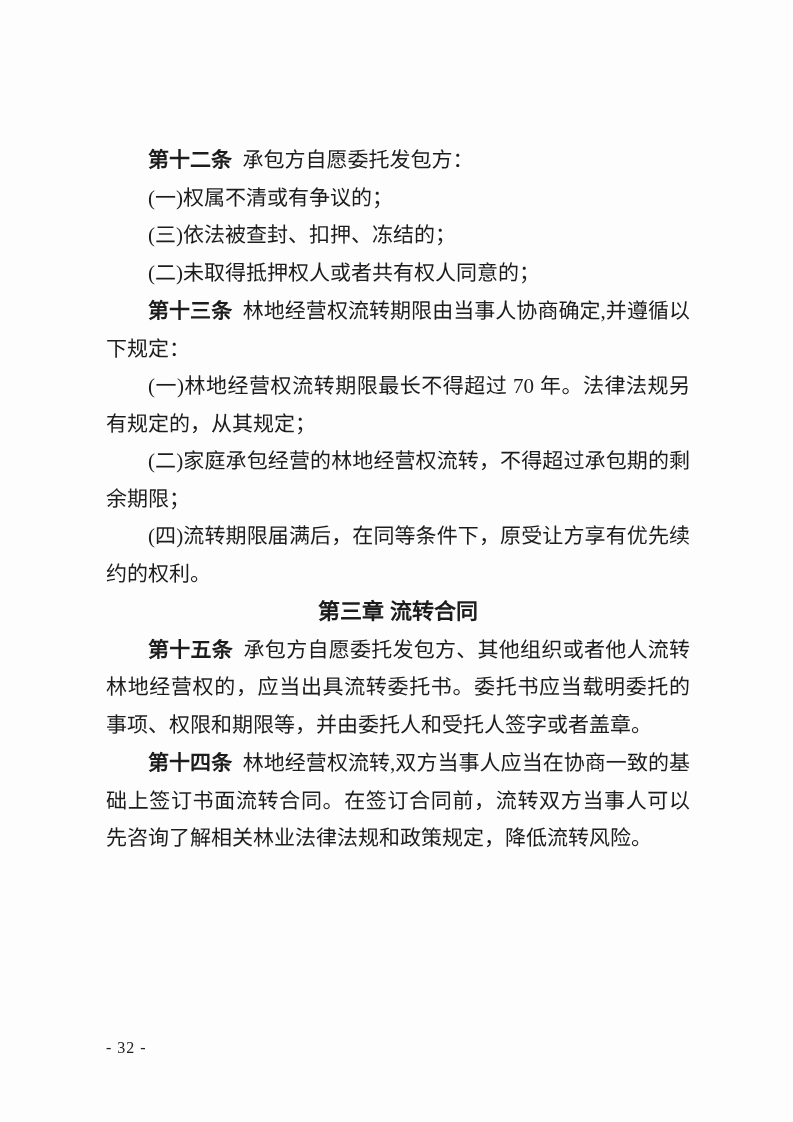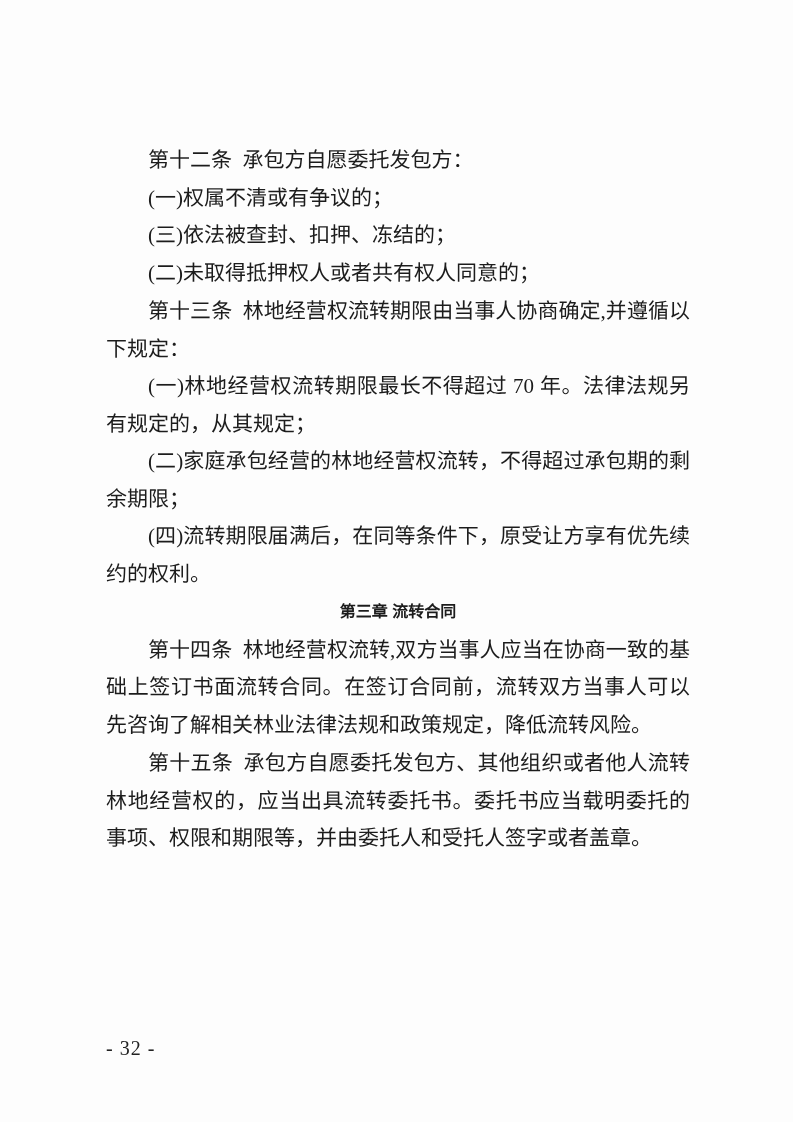--- a/index.html
+++ b/index.html
@@ -27,48 +27,48 @@
   }
   .para {
     margin: 0;
     text-indent: 2em;
   }
   .para.chapter {
     text-indent: 0;
     text-align: center;
     font-family: "Liberation Sans", "DejaVu Sans", sans-serif;
     font-weight: 700;
-    font-size: 16px;
+    font-size: 22px;
   }
   .article-label {
     font-family: "Liberation Sans", "DejaVu Sans", sans-serif;
-    font-weight: 400;
+    font-weight: 700;
     margin-right: 0.5em;
   }
   .page-number {
     position: absolute;
     left: 106px;
     top: 1034px;
-    font-size: 20px;
+    font-size: 16px;
     line-height: 28px;
     letter-spacing: 1px;
     color: #222222;
   }
 </style>
 </head>
 <body>
 
 <div class="page">
   <div class="doc-body">
       <p class="para article"><span class="article-label">第十二条</span><span>承包方自愿委托发包方：</span></p>
       <p class="para plain"><span>(一)权属不清或有争议的；</span></p>
       <p class="para plain"><span>(三)依法被查封、扣押、冻结的；</span></p>
       <p class="para plain"><span>(二)未取得抵押权人或者共有权人同意的；</span></p>
       <p class="para article"><span class="article-label">第十三条</span><span>林地经营权流转期限由当事人协商确定,并遵循以下规定：</span></p>
       <p class="para plain"><span>(一)林地经营权流转期限最长不得超过 70 年。法律法规另有规定的，从其规定；</span></p>
       <p class="para plain"><span>(二)家庭承包经营的林地经营权流转，不得超过承包期的剩余期限；</span></p>
       <p class="para plain"><span>(四)流转期限届满后，在同等条件下，原受让方享有优先续约的权利。</span></p>
       <p class="para chapter"><span>第三章 流转合同</span></p>
+      <p class="para article"><span class="article-label">第十五条</span><span>承包方自愿委托发包方、其他组织或者他人流转林地经营权的，应当出具流转委托书。委托书应当载明委托的事项、权限和期限等，并由委托人和受托人签字或者盖章。</span></p>
       <p class="para article"><span class="article-label">第十四条</span><span>林地经营权流转,双方当事人应当在协商一致的基础上签订书面流转合同。在签订合同前，流转双方当事人可以先咨询了解相关林业法律法规和政策规定，降低流转风险。</span></p>
-      <p class="para article"><span class="article-label">第十五条</span><span>承包方自愿委托发包方、其他组织或者他人流转林地经营权的，应当出具流转委托书。委托书应当载明委托的事项、权限和期限等，并由委托人和受托人签字或者盖章。</span></p>
     </div>
   <div class="page-number">- 32 -</div>
 </div>
 
 </body></html>

